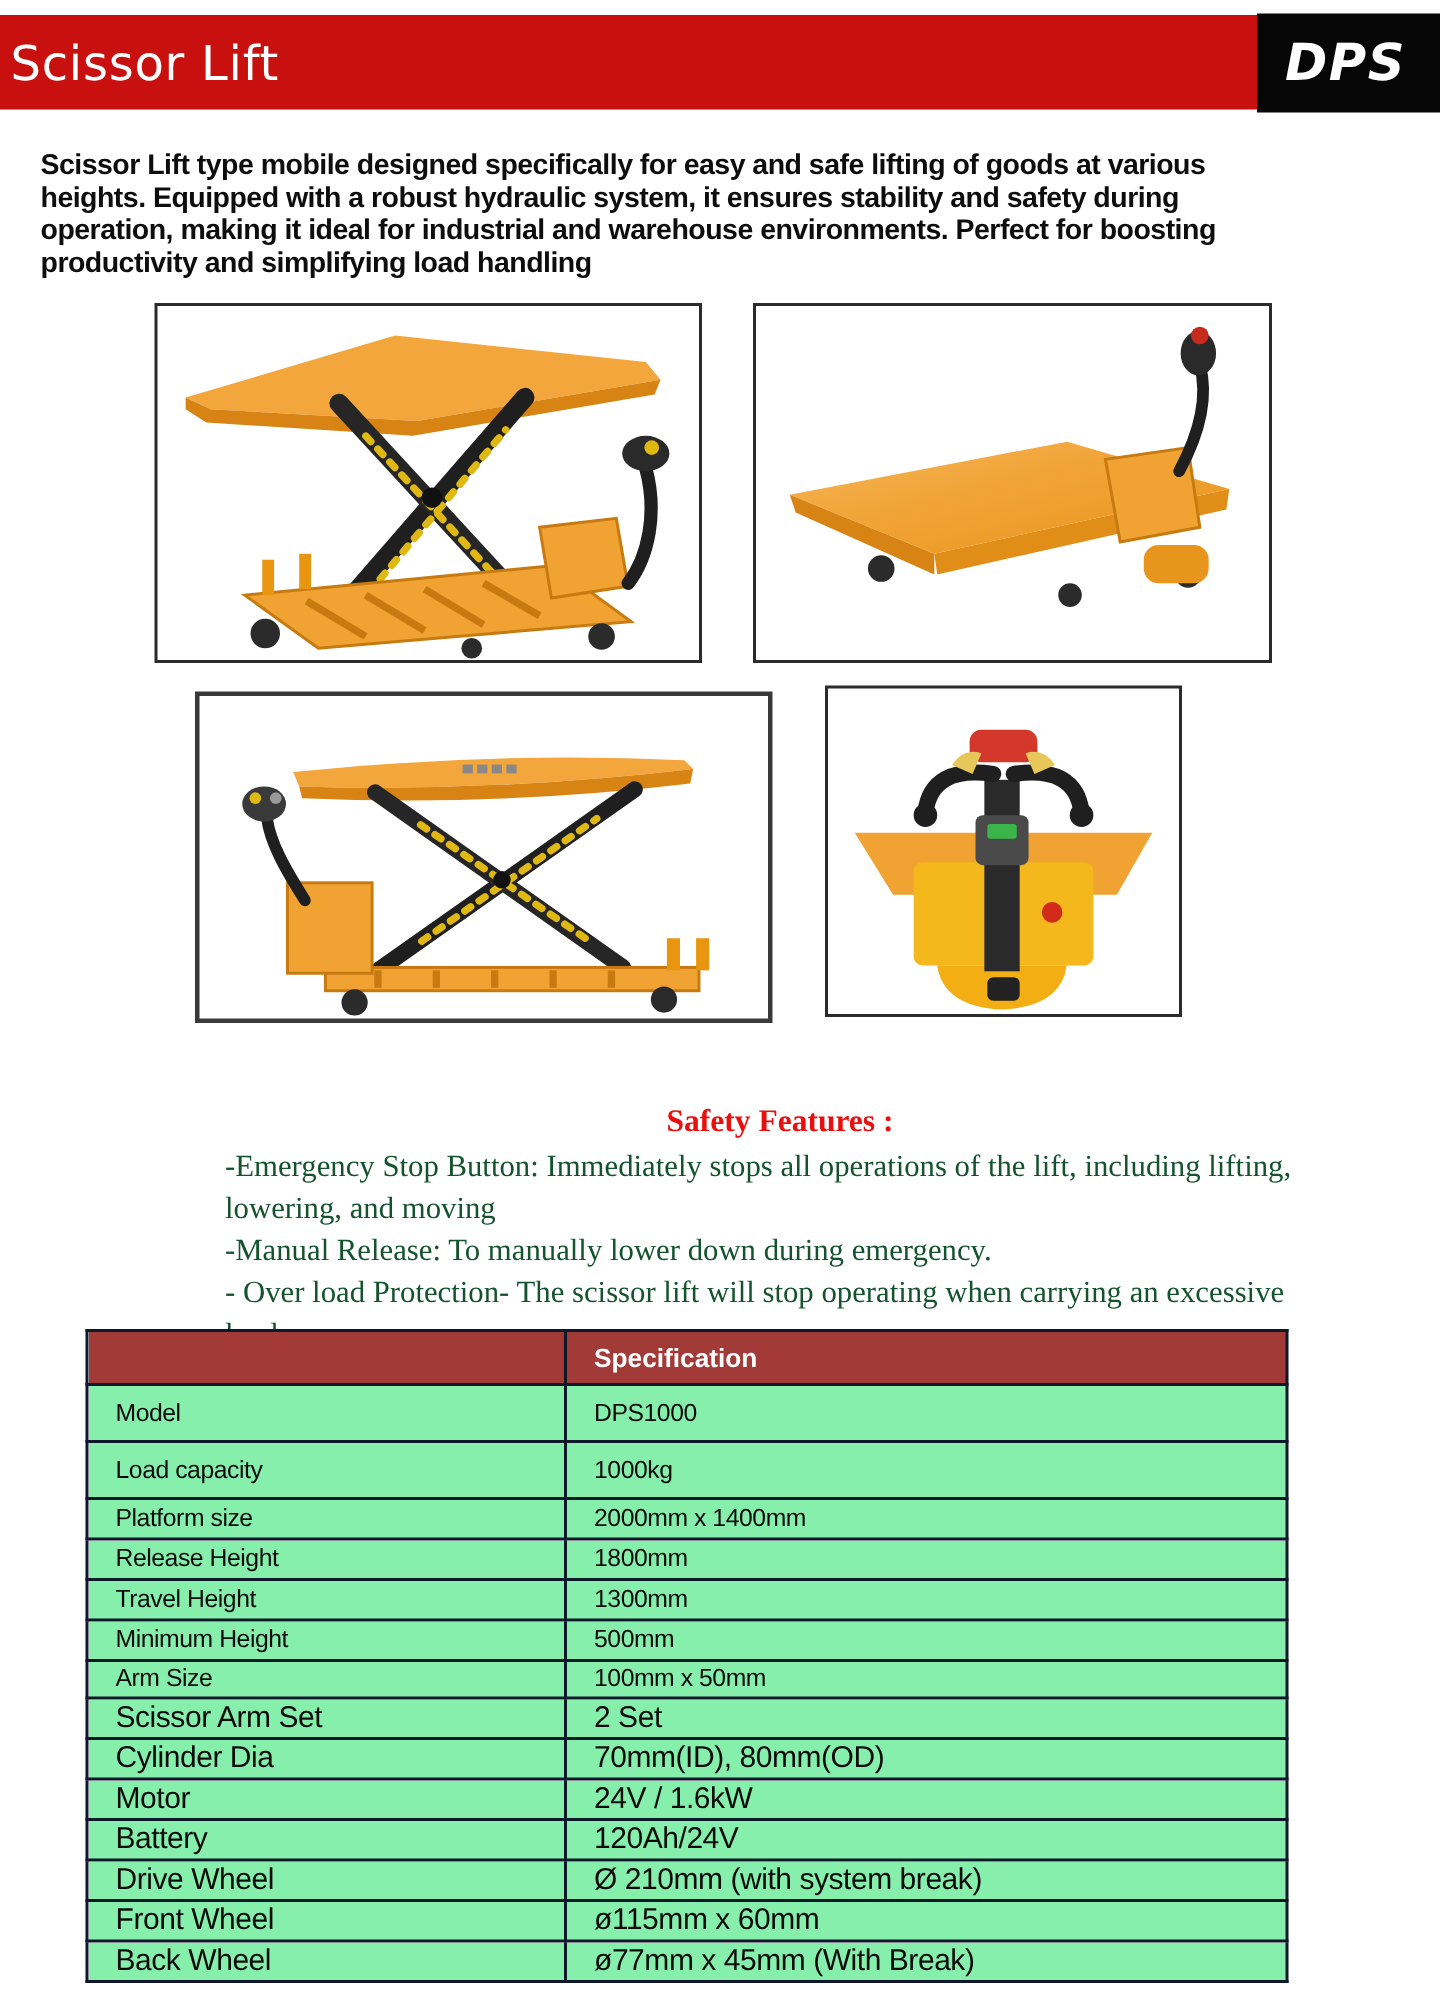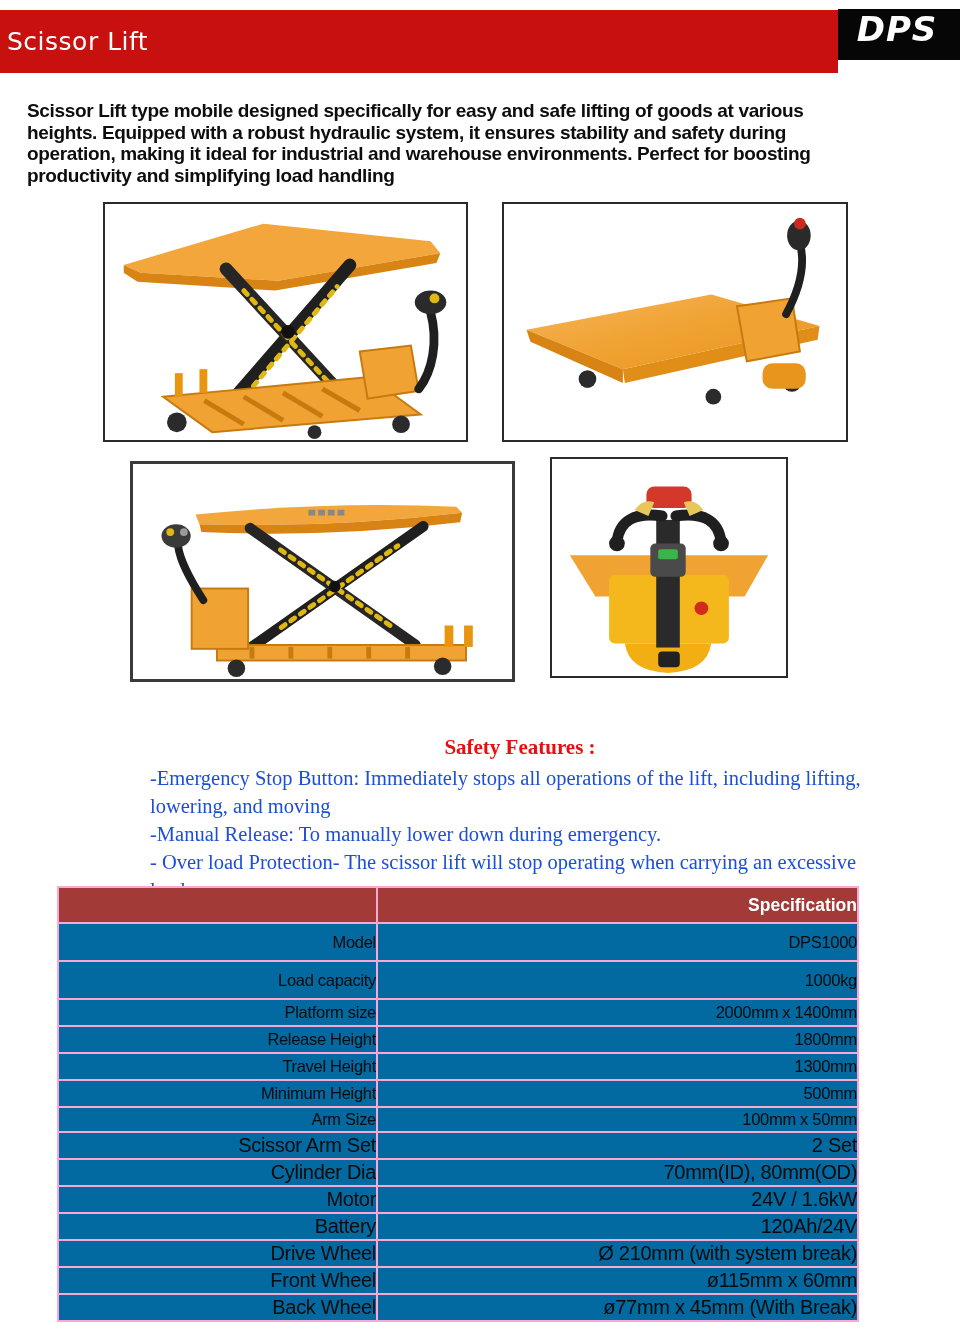--- a/index.html
+++ b/index.html
@@ -13,29 +13,29 @@
   }
 
   
   .banner {
     position: absolute; left: 0; top: 10px;
     width: 838px; height: 63px;
     background: #C8100E;
     display: flex; align-items: center;
   }
   .banner-title {
-    color: #fff; font-size: 25px; font-weight: 400;
+    color: #fff; font-size: 32px; font-weight: 400;
     padding-left: 7px; letter-spacing: 0.5px;
     font-family: "DejaVu Sans", sans-serif;
   }
   .logo-box {
     position: absolute; right: 0; top: 9px;
-    width: 122px; height: 51px;
+    width: 122px; height: 66px;
     background: #060606;
-    display: flex; align-items: flex-start; justify-content: center;
+    display: flex; align-items: center; justify-content: center;
   }
   .logo-text {
     color: #fff; font-size: 34px; font-weight: 700; font-style: italic;
     font-family: "DejaVu Sans", sans-serif;
     letter-spacing: 1px; padding-right: 4px;
   }
 
   
   .intro {
     position: absolute; left: 27px; top: 100px; width: 860px;
@@ -55,44 +55,44 @@
 
   
   .safety {
     position: absolute; left: 150px; top: 735px; width: 740px;
     font-family: "Liberation Serif", serif;
   }
   .safety-heading {
     color: #EA0E0E; font-weight: 700; font-size: 21px; margin-bottom: 4px; text-align: center;
   }
   .safety-item {
-    font-size: 20.5px; line-height: 28px; color: #1d4ed8;
+    font-size: 20.5px; line-height: 28px; color: #14532d;
     white-space: pre-line;
   }
 
   
   .spec-table {
     position: absolute; left: 57px; top: 886px; width: 800px;
     border-collapse: collapse; table-layout: fixed;
     font-family: "Liberation Sans", sans-serif;
   }
   .spec-table col.c1 { width: 319px; }
   .spec-table col.c2 { width: 481px; }
   .spec-table th, .spec-table td {
-    border: 2px solid #f9a8d4;
-    padding: 0 0 0 4px;
-    text-align: right; vertical-align: middle;
+    border: 2px solid #0f172a;
+    padding: 0 0 0 18px;
+    text-align: left; vertical-align: middle;
     font-size: 16.5px; letter-spacing: -0.3px; color: #0b0b0b;
     overflow: hidden; white-space: nowrap;
   }
   .spec-table thead th {
     background: #A23B38; height: 36px;
     color: #ffffff; font-weight: 700; font-size: 17.5px; letter-spacing: 0;
   }
-  .spec-table tbody td { background: #0369a1; }
+  .spec-table tbody td { background: #86efac; }
   tr.r-tall  td { height: 38px; }
   tr.r-med   td { height: 27px; }
   tr.r-arm   td { height: 25px; }
   tr.r-small td { height: 27px; font-size: 20px; }
 </style>
 </head>
 <body>
 
 <div class="banner">
   <span class="banner-title">Scissor Lift</span>

